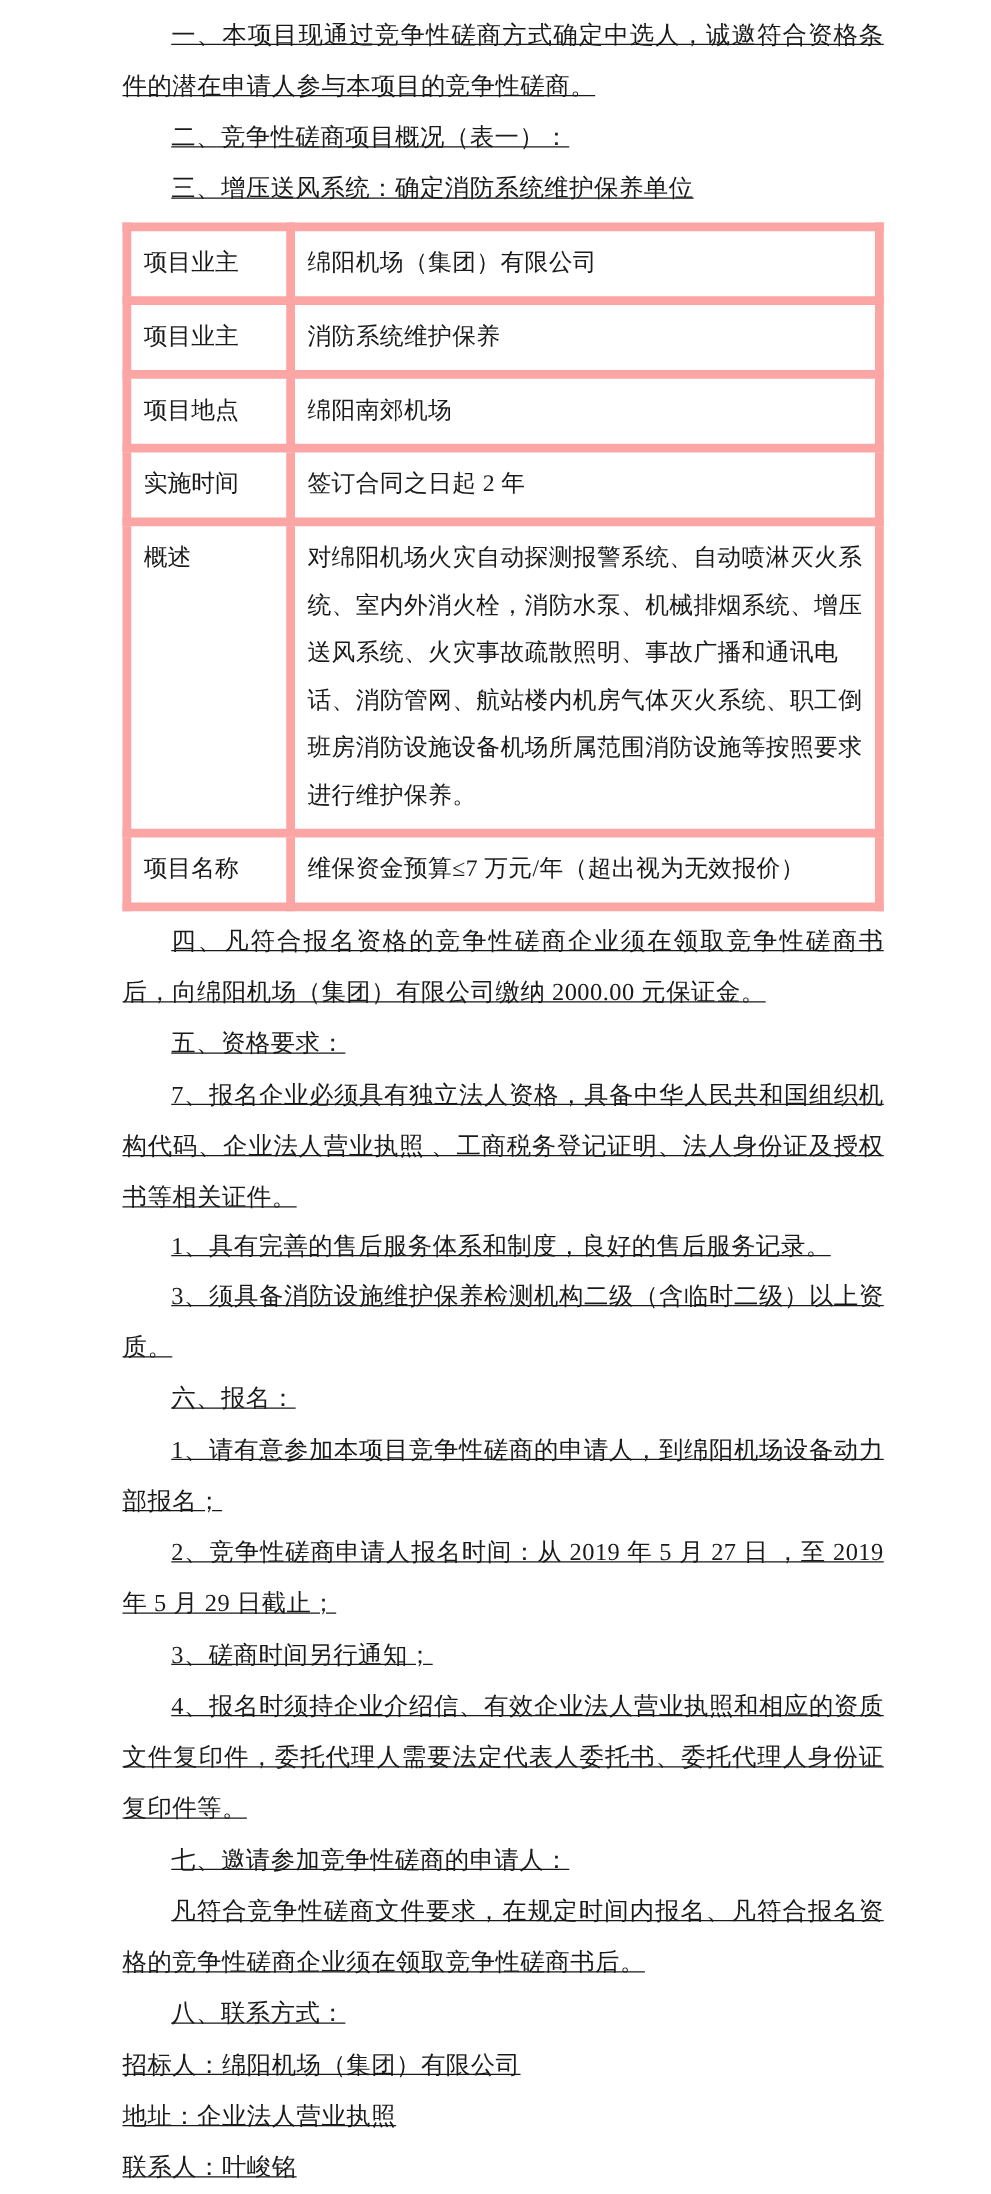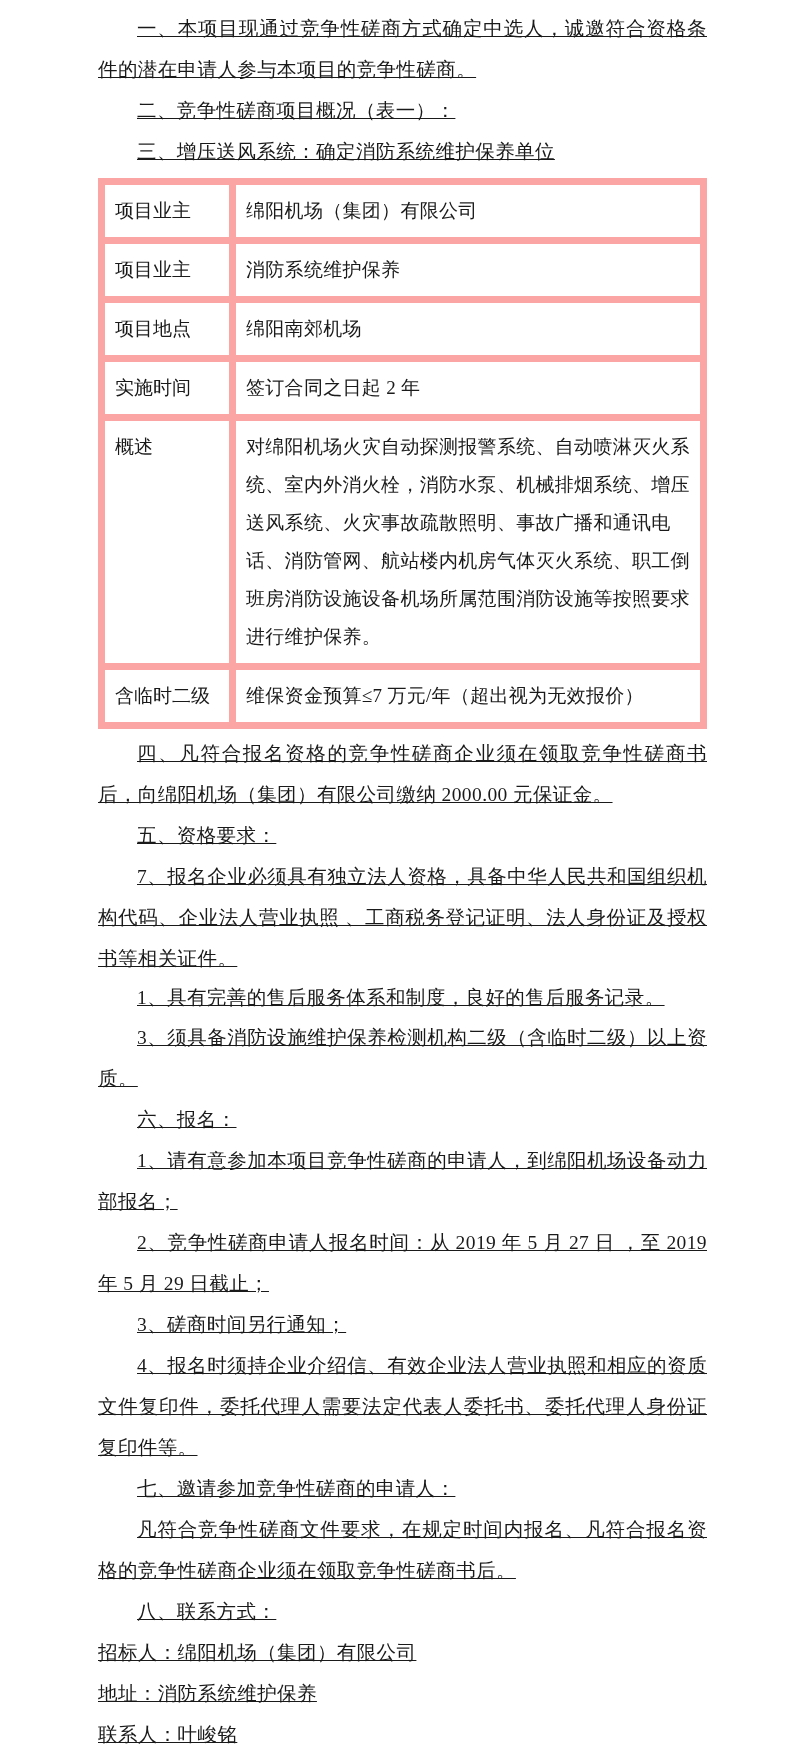--- a/index.html
+++ b/index.html
@@ -82,38 +82,38 @@
       </tr>
       <tr>
         <td class="label">实施时间</td>
         <td class="value">签订合同之日起 2 年</td>
       </tr>
       <tr>
         <td class="label">概述</td>
         <td class="value">对绵阳机场火灾自动探测报警系统、自动喷淋灭火系统、室内外消火栓，消防水泵、机械排烟系统、增压送风系统、火灾事故疏散照明、事故广播和通讯电话、消防管网、航站楼内机房气体灭火系统、职工倒班房消防设施设备机场所属范围消防设施等按照要求进行维护保养。</td>
       </tr>
       <tr>
-        <td class="label">含临时二级</td>
+        <td class="label">项目名称</td>
         <td class="value">维保资金预算≤7 万元/年（超出视为无效报价）</td>
       </tr>
     </tbody>
   </table>
 
   <p class="indent">四、凡符合报名资格的竞争性磋商企业须在领取竞争性磋商书后，向绵阳机场（集团）有限公司缴纳 2000.00 元保证金。</p>
   <p class="indent">五、资格要求：</p>
   <p class="indent">7、报名企业必须具有独立法人资格，具备中华人民共和国组织机构代码、企业法人营业执照 、工商税务登记证明、法人身份证及授权书等相关证件。</p>
   <p class="indent tight">1、具有完善的售后服务体系和制度，良好的售后服务记录。</p>
   <p class="indent">3、须具备消防设施维护保养检测机构二级（含临时二级）以上资质。</p>
   <p class="indent">六、报名：</p>
   <p class="indent">1、请有意参加本项目竞争性磋商的申请人，到绵阳机场设备动力部报名；</p>
   <p class="indent">2、竞争性磋商申请人报名时间：从 2019 年 5 月 27 日 ，至 2019 年 5 月 29 日截止；</p>
   <p class="indent">3、磋商时间另行通知；</p>
   <p class="indent">4、报名时须持企业介绍信、有效企业法人营业执照和相应的资质文件复印件，委托代理人需要法定代表人委托书、委托代理人身份证复印件等。</p>
   <p class="indent">七、邀请参加竞争性磋商的申请人：</p>
   <p class="indent">凡符合竞争性磋商文件要求，在规定时间内报名、凡符合报名资格的竞争性磋商企业须在领取竞争性磋商书后。</p>
   <p class="indent">八、联系方式：</p>
 
   <p class="contact-line">招标人：绵阳机场（集团）有限公司</p>
-  <p class="contact-line">地址：消防系统维护保养</p>
+  <p class="contact-line">地址：企业法人营业执照</p>
   <p class="contact-line">联系人：叶峻铭</p>
   <p class="contact-line">联系电话：13778146874</p>
 
 </div>
 
 </body></html>

